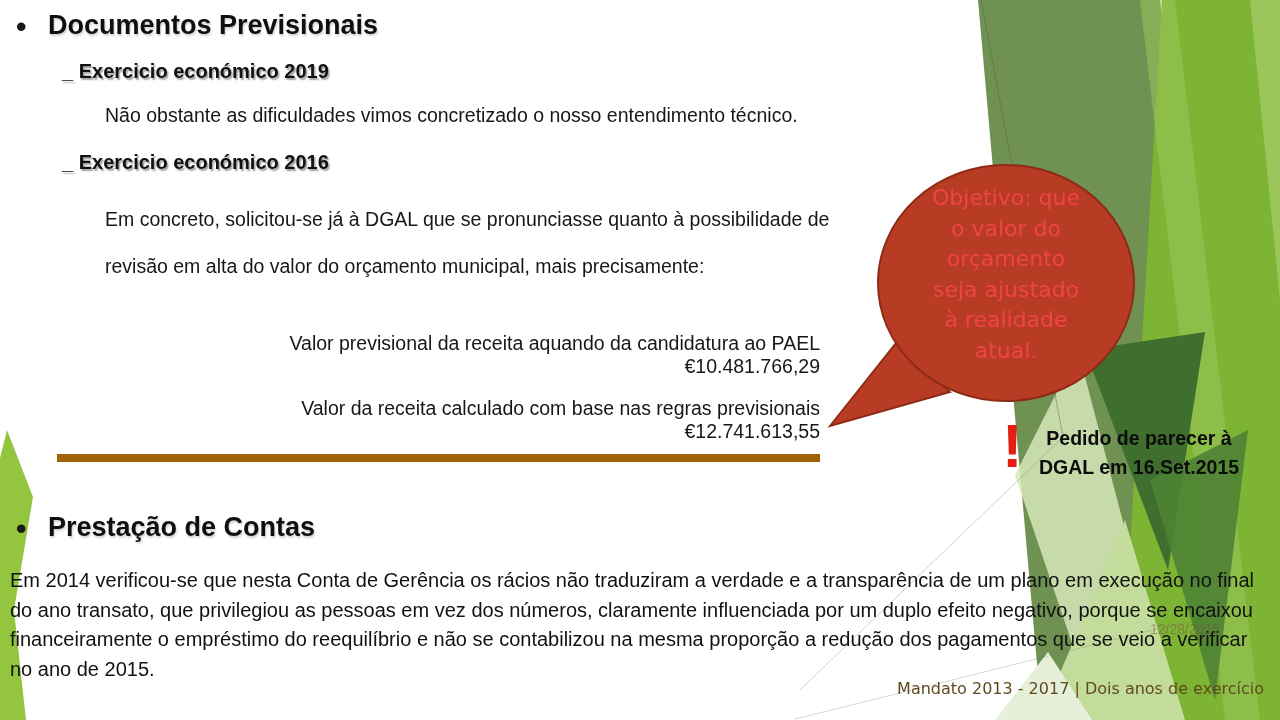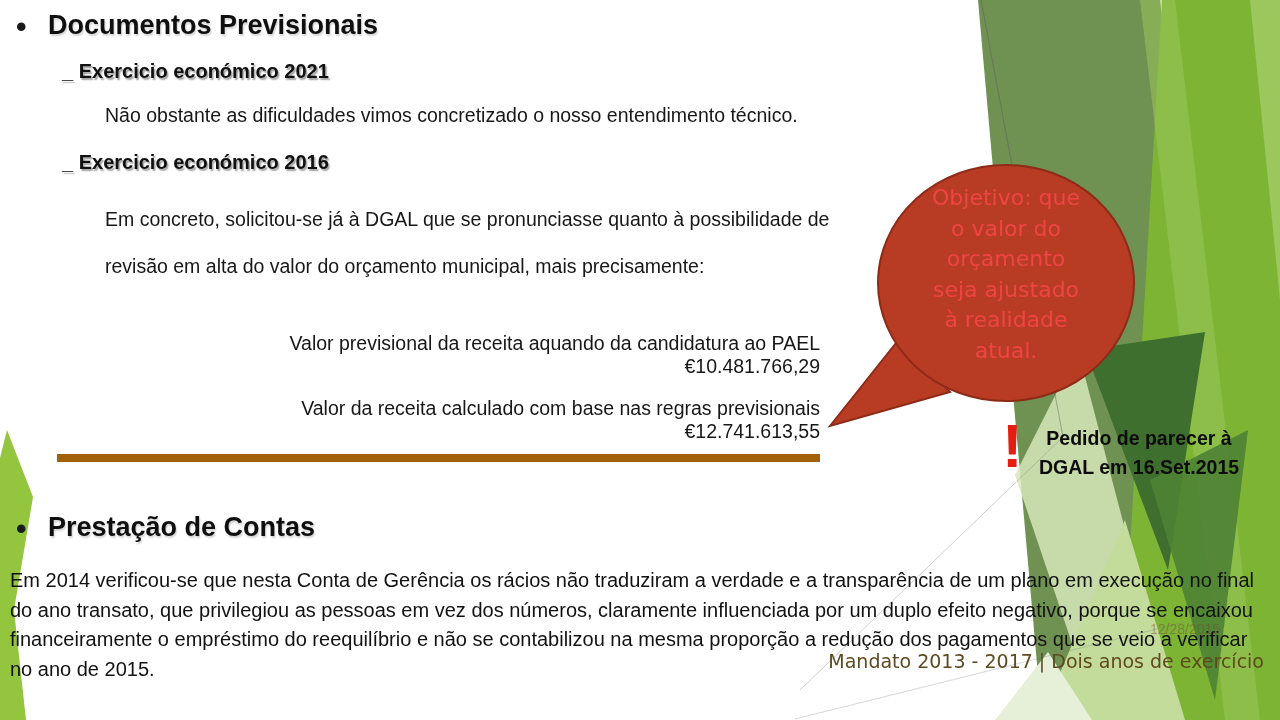--- a/index.html
+++ b/index.html
@@ -75,23 +75,23 @@
     font-size:20px;line-height:29.5px;color:#121212;
   }
   .watermark{
     position:absolute;z-index:2;
     left:1150px;top:621px;
     font-size:14px;color:rgba(115,70,55,0.45);
     white-space:nowrap;
   }
   .mandate{
     position:absolute;z-index:3;
-    right:16px;top:650px;
+    right:16px;top:679px;
     font-family:"DejaVu Sans", sans-serif;
-    font-size:19px;
+    font-size:16px;
     color:var(--footer-text,#5E4A1E);
     white-space:nowrap;
   }
 </style>
 </head>
 <body>
 
 <div class="slide">
 
   <svg class="bg" width="1280" height="720" viewBox="0 0 1280 720">
@@ -109,21 +109,21 @@
     <line x1="981" y1="0" x2="1063" y2="437" stroke="rgba(90,90,90,0.45)" stroke-width="1"></line>
     <line x1="1063" y1="437" x2="800" y2="690" stroke="rgba(120,120,120,0.35)" stroke-width="1"></line>
     <line x1="795" y1="719" x2="1185" y2="622" stroke="rgba(120,120,120,0.3)" stroke-width="1"></line>
 
     <path d="M7,430 L33,497 L14,610 L26,720 L0,720 L0,458 Z" style="fill:var(--green-wedge,#93C53F)"></path>
   </svg>
 
   <span class="bullet-dot" style="left:16px;top:12px">•</span>
   <div class="sec-title" style="left:48px;top:10px">Documentos Previsionais</div>
 
-  <div class="sub-label" style="left:62px;top:60px">_ Exercicio económico 2021</div>
+  <div class="sub-label" style="left:62px;top:60px">_ Exercicio económico 2019</div>
   <div class="body-text nowrap" style="left:105px;top:104px">Não obstante as dificuldades vimos concretizado o nosso entendimento técnico.</div>
 
   <div class="sub-label" style="left:62px;top:151px">_ Exercicio económico 2016</div>
   <div class="body-text" style="left:105px;top:196px;width:762px;line-height:47px">Em concreto, solicitou-se já à DGAL que se pronunciasse quanto à possibilidade de revisão em alta do valor do orçamento municipal, mais precisamente:</div>
 
   <div class="vtable">
     <div class="vrow vrow1">
       <span class="lbl">Valor previsional da receita aquando da candidatura ao PAEL</span>
       <span class="val">€10.481.766,29</span>
     </div>

